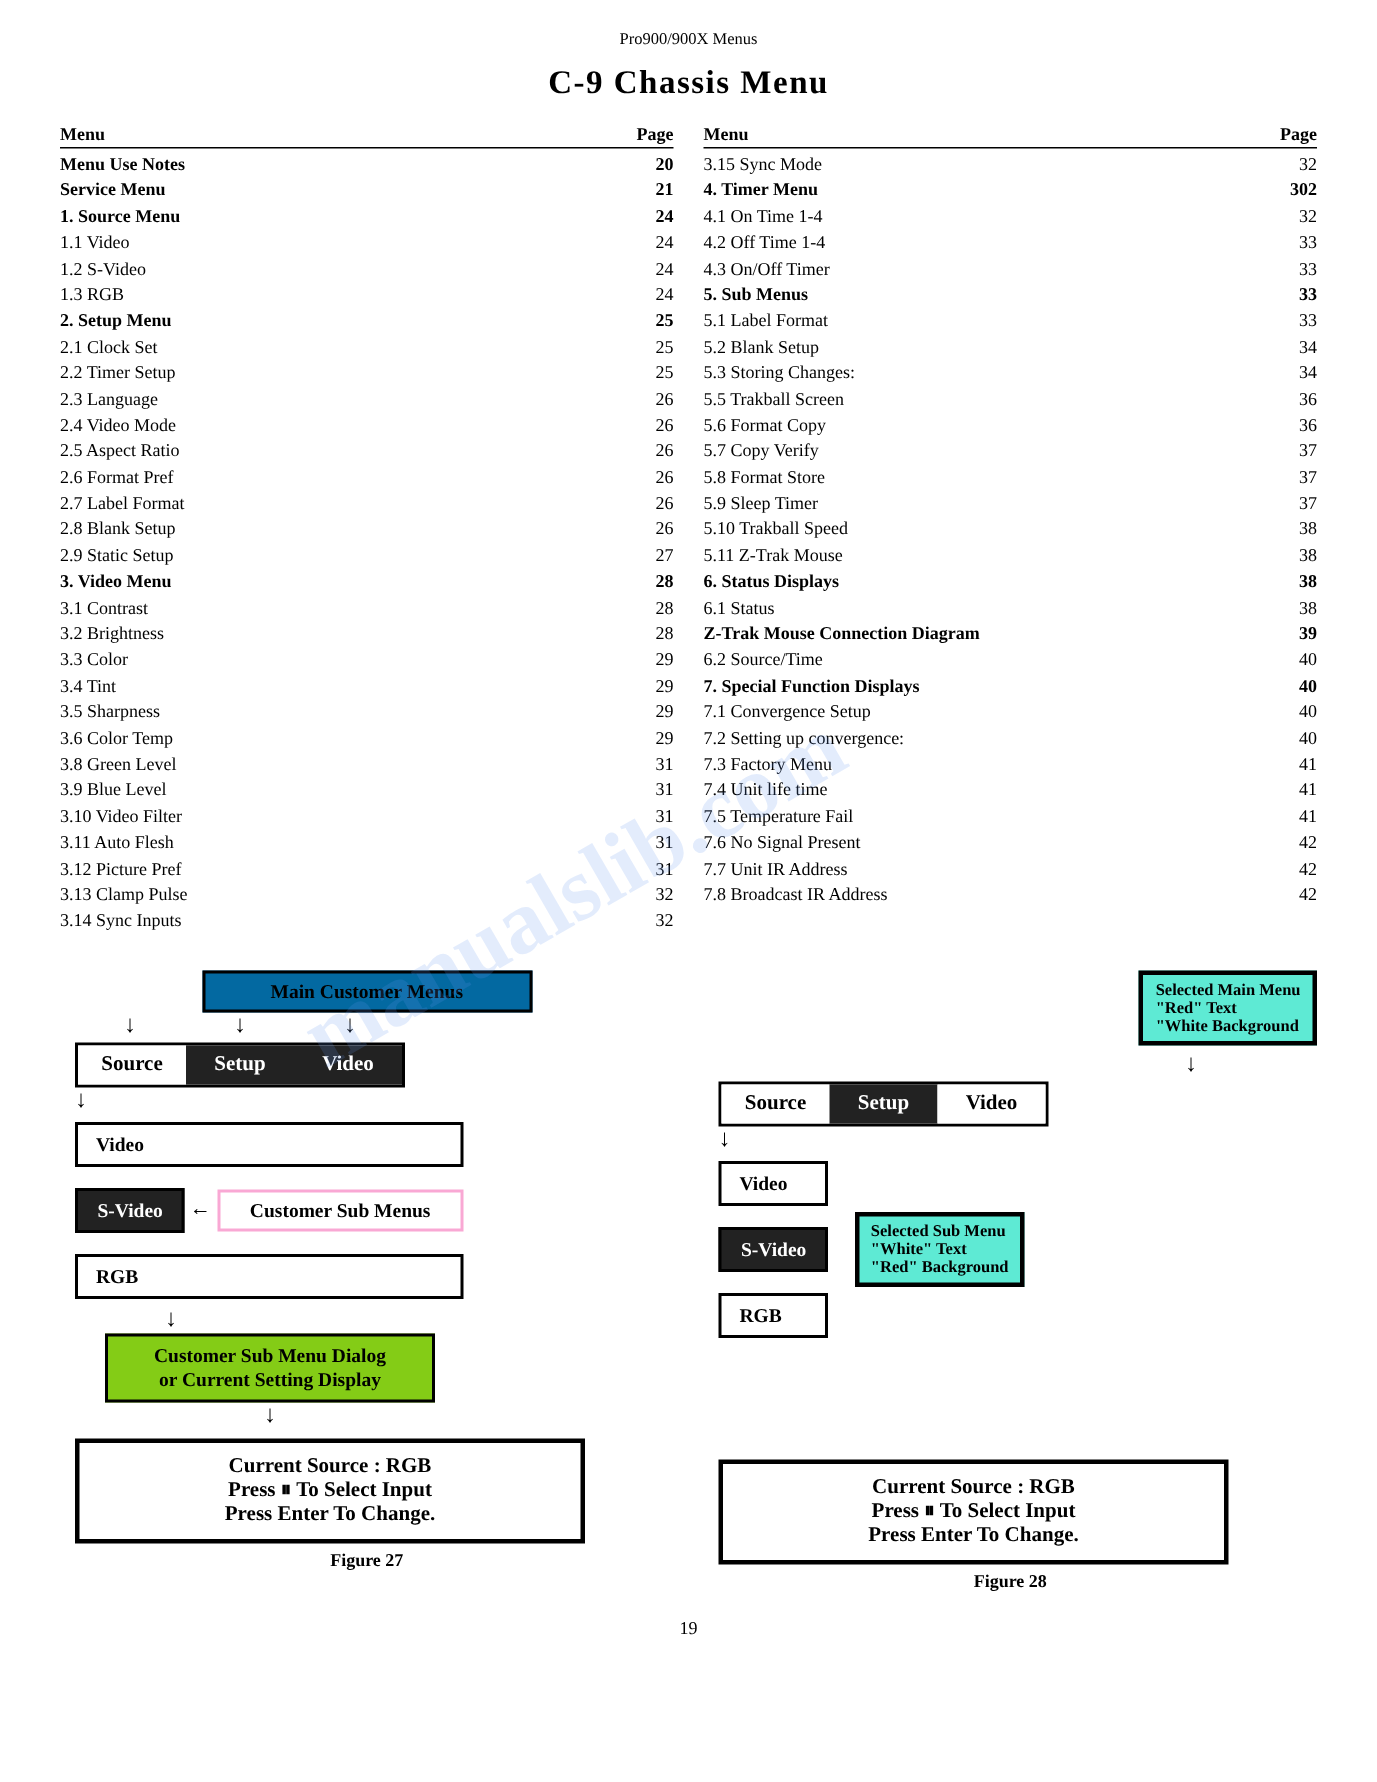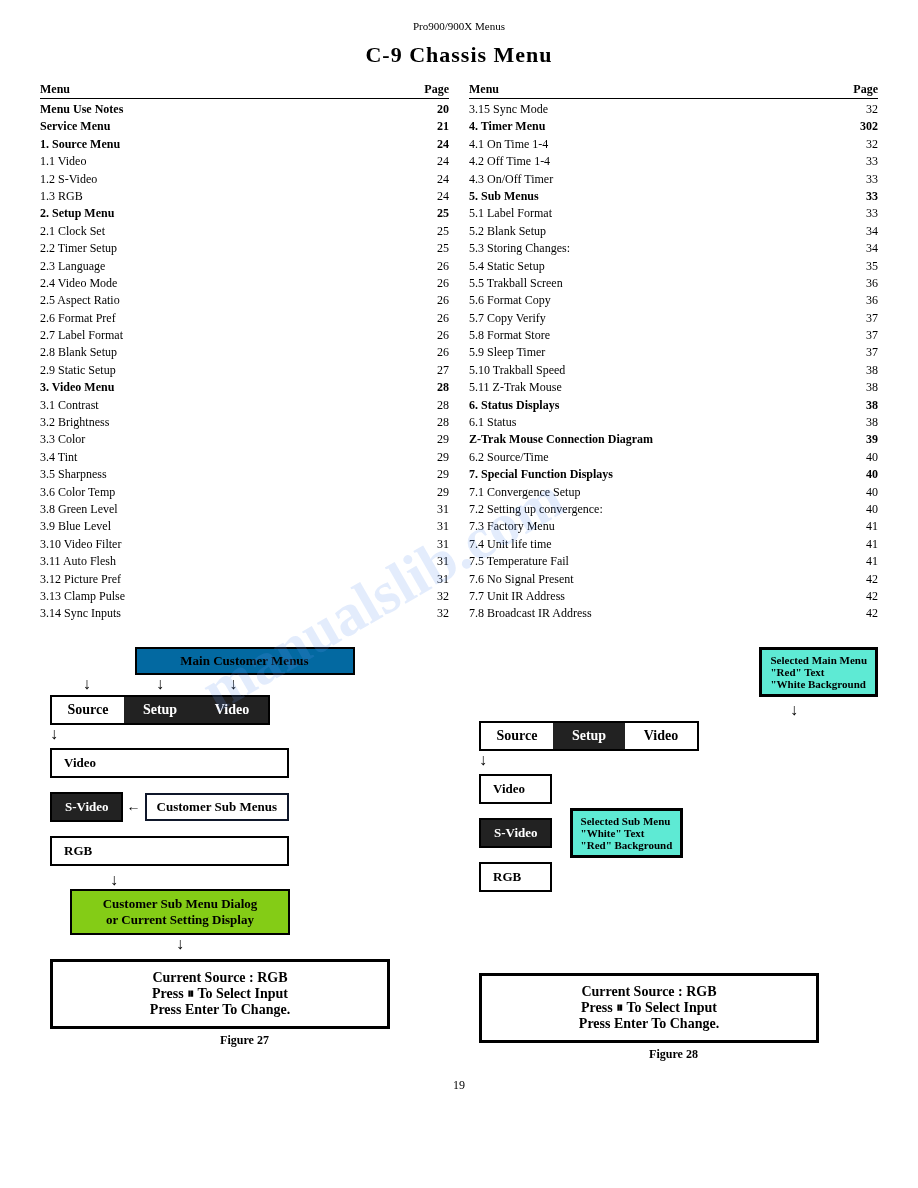--- a/index.html
+++ b/index.html
@@ -130,22 +130,22 @@
       font-weight: bold;
       font-size: 12px;
       margin-top: 4px;
     }
     .page-footer {
       text-align: center;
       margin-top: 16px;
       font-size: 12px;
     }
     .sub-menus-label {
-      border: 2px solid #0f172a;
-      padding: 4px 10px;
+      border: 2px solid #f9a8d4;
+      padding: 4px 20px;
       font-weight: bold;
       font-size: 13px;
       background: #fff;
     }
     .sub-dialog-label {
       border: 2px solid #000;
       padding: 5px 10px;
       font-weight: bold;
       font-size: 13px;
       background: #84cc16;
@@ -338,24 +338,20 @@
           <span class="label">5.1 Label Format</span>
           <span class="page-num">33</span>
         </div>
         <div class="menu-row">
           <span class="label">5.2 Blank Setup</span>
           <span class="page-num">34</span>
         </div>
         <div class="menu-row">
           <span class="label">5.3 Storing Changes:</span>
           <span class="page-num">34</span>
-        </div>
-        <div class="menu-row">
-          <span class="label">5.4 Static Setup</span>
-          <span class="page-num">35</span>
         </div>
         <div class="menu-row">
           <span class="label">5.5 Trakball Screen</span>
           <span class="page-num">36</span>
         </div>
         <div class="menu-row">
           <span class="label">5.6 Format Copy</span>
           <span class="page-num">36</span>
         </div>
         <div class="menu-row">

